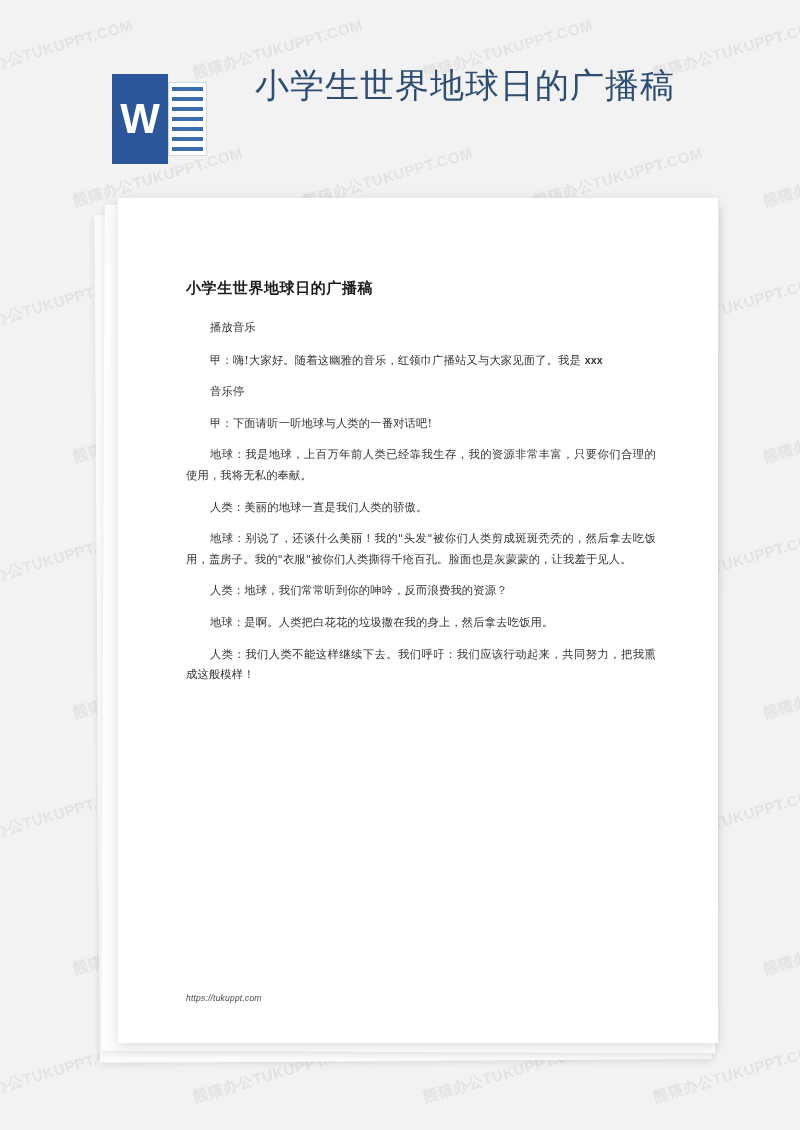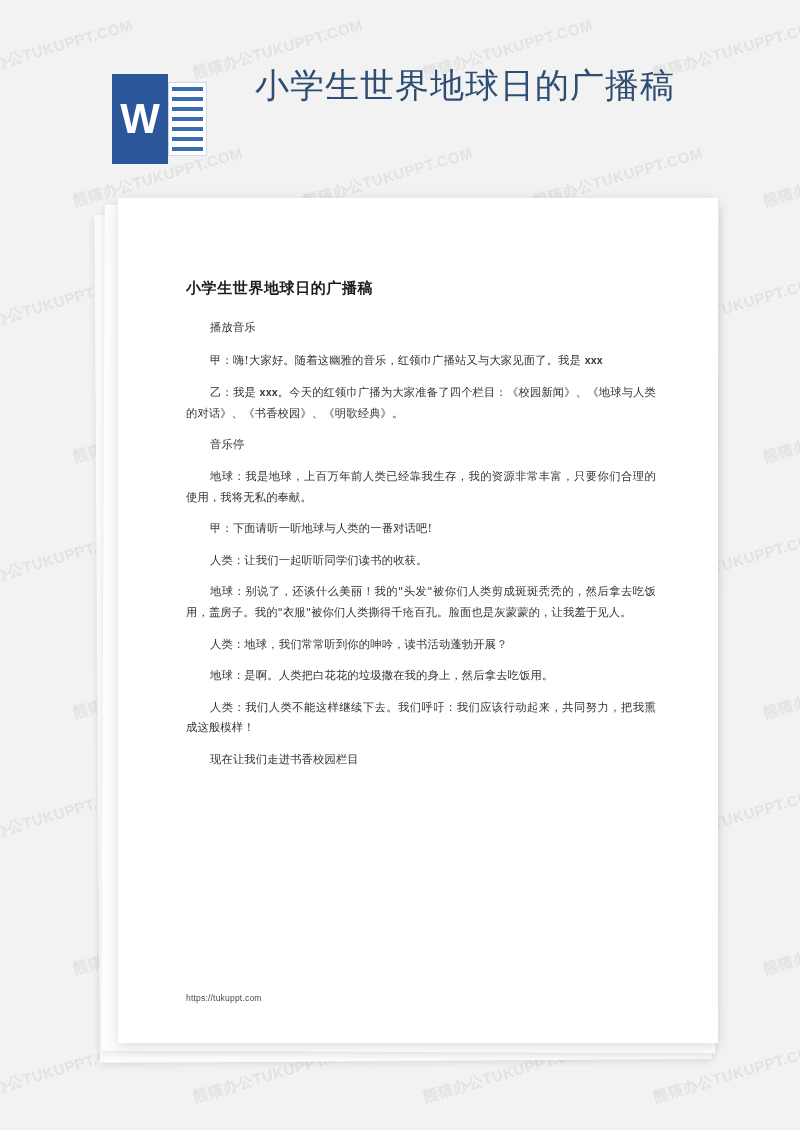--- a/index.html
+++ b/index.html
@@ -182,20 +182,21 @@
     font-size: 10.6px;
   }
   .doc-footer-url {
     position: absolute;
     left: 68px;
     bottom: 40px;
     font-family: "Liberation Sans", sans-serif;
     font-size: 8.5px;
     color: #4a4a4a;
     letter-spacing: 0.2px;
+    font-style: italic;
   }
 </style>
 </head>
 <body>
 
 <div class="page-stack">
   <div class="sheet sheet-back-2"></div>
   <div class="sheet sheet-back-1"></div>
   <div class="sheet sheet-main"></div>
 </div>
@@ -218,30 +219,28 @@
 
   <div class="header-title">小学生世界地球日的广播稿</div>
 </div>
 
 <div class="doc-body">
   <div class="doc-title">小学生世界地球日的广播稿</div>
 
   <div id="paragraph-container">
       <div class="doc-p indent">播放音乐</div>
       <div class="doc-p indent">甲：嗨!大家好。随着这幽雅的音乐，红领巾广播站又与大家见面了。我是 <b class="latin">xxx</b></div>
-      <div class="doc-p indent">乙：我是 <b class="latin">xxx</b>。今天的红领巾广播为大家准备了四个栏目：《校园新闻》、《地球与人类的对话》、《书香校园》、《明歌经典》。</div>
       <div class="doc-p indent">音乐停</div>
+      <div class="doc-p indent">甲：下面请听一听地球与人类的一番对话吧!</div>
       <div class="doc-p indent">地球：我是地球，上百万年前人类已经靠我生存，我的资源非常丰富，只要你们合理的使用，我将无私的奉献。</div>
-      <div class="doc-p indent">甲：下面请听一听地球与人类的一番对话吧!</div>
-      <div class="doc-p indent">人类：让我们一起听听同学们读书的收获。</div>
+      <div class="doc-p indent">人类：美丽的地球一直是我们人类的骄傲。</div>
       <div class="doc-p indent">地球：别说了，还谈什么美丽！我的"头发"被你们人类剪成斑斑秃秃的，然后拿去吃饭用，盖房子。我的"衣服"被你们人类撕得千疮百孔。脸面也是灰蒙蒙的，让我羞于见人。</div>
-      <div class="doc-p indent">人类：地球，我们常常听到你的呻吟，读书活动蓬勃开展？</div>
+      <div class="doc-p indent">人类：地球，我们常常听到你的呻吟，反而浪费我的资源？</div>
       <div class="doc-p indent">地球：是啊。人类把白花花的垃圾撒在我的身上，然后拿去吃饭用。</div>
       <div class="doc-p indent">人类：我们人类不能这样继续下去。我们呼吁：我们应该行动起来，共同努力，把我熏成这般模样！</div>
-      <div class="doc-p indent">现在让我们走进书香校园栏目</div>
     </div>
 
   <div class="doc-footer-url">https://tukuppt.com</div>
 </div>
 
 <div class="watermark-layer" id="watermark-layer">
     <div class="wm" style="left: -40px; top: 40px;">熊猫办公TUKUPPT.COM</div>
     <div class="wm" style="left: 190px; top: 40px;">熊猫办公TUKUPPT.COM</div>
     <div class="wm" style="left: 420px; top: 40px;">熊猫办公TUKUPPT.COM</div>
     <div class="wm" style="left: 650px; top: 40px;">熊猫办公TUKUPPT.COM</div>

